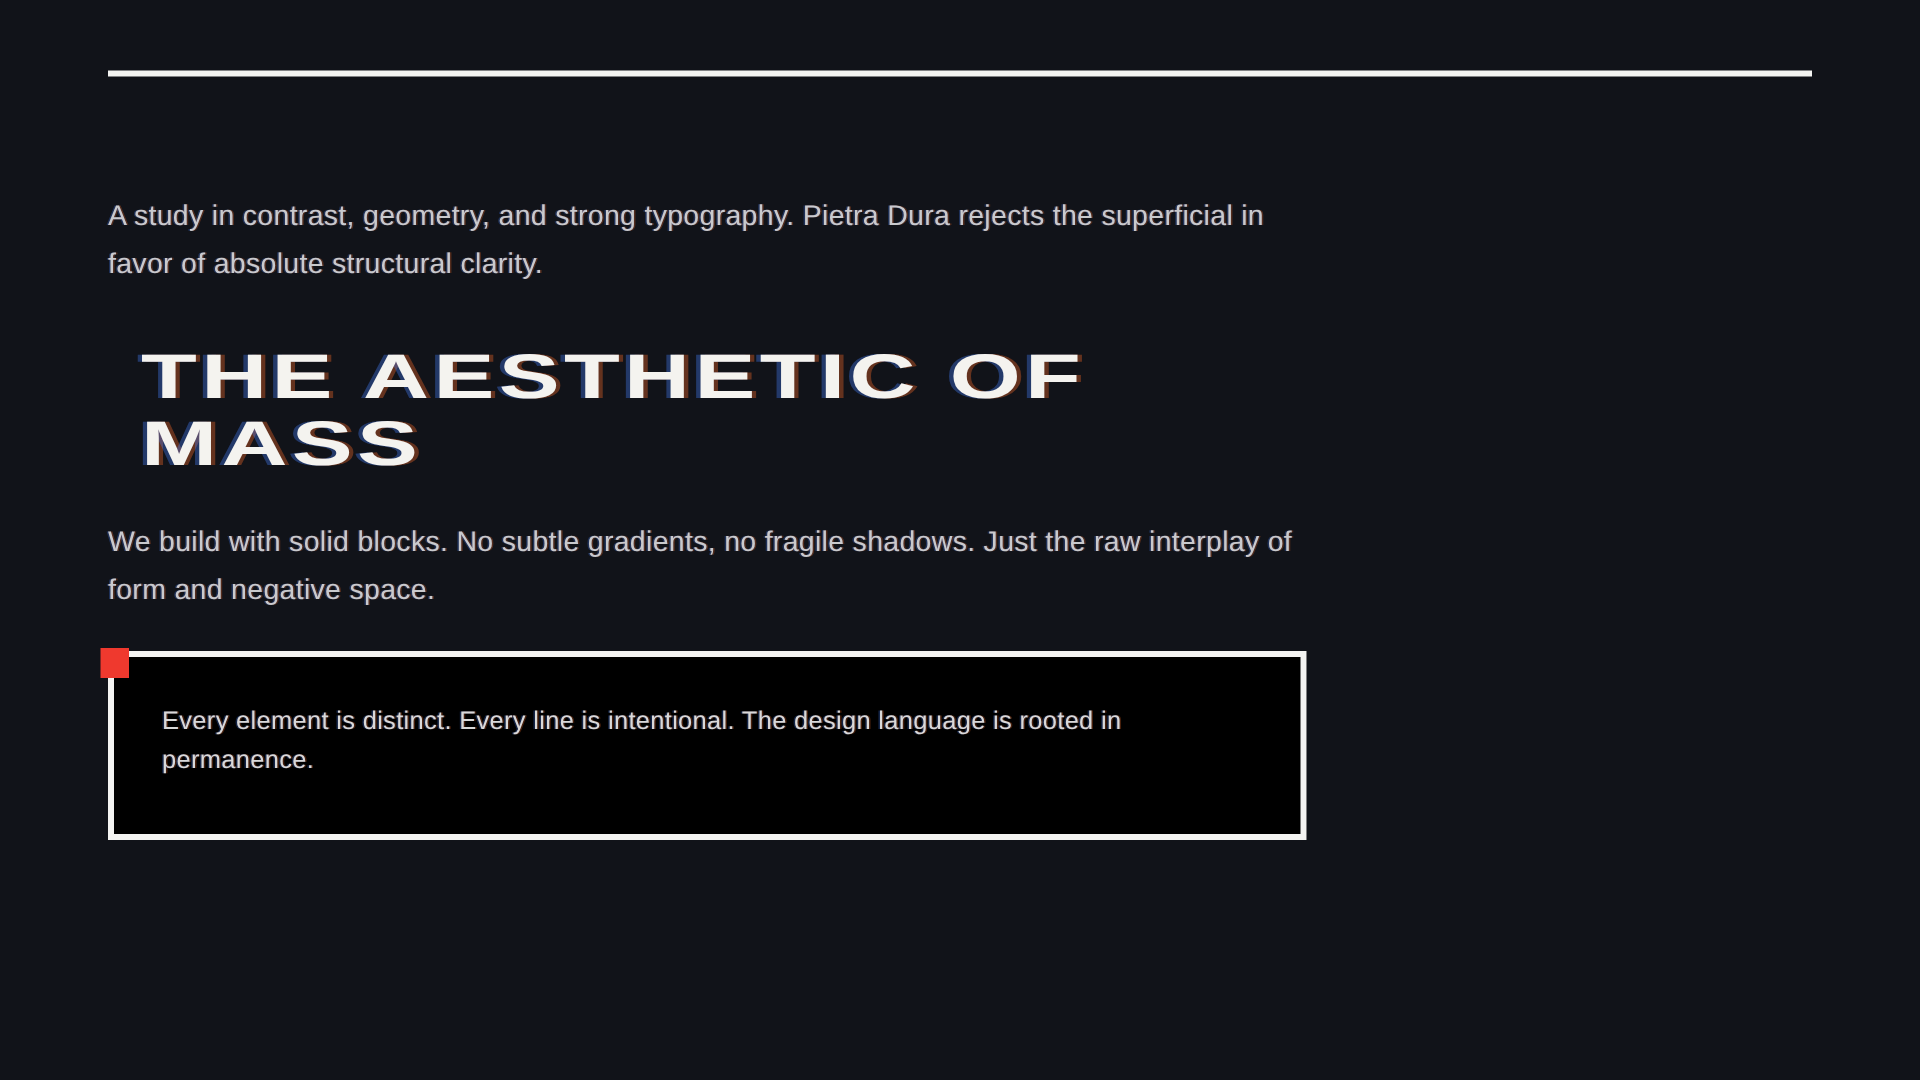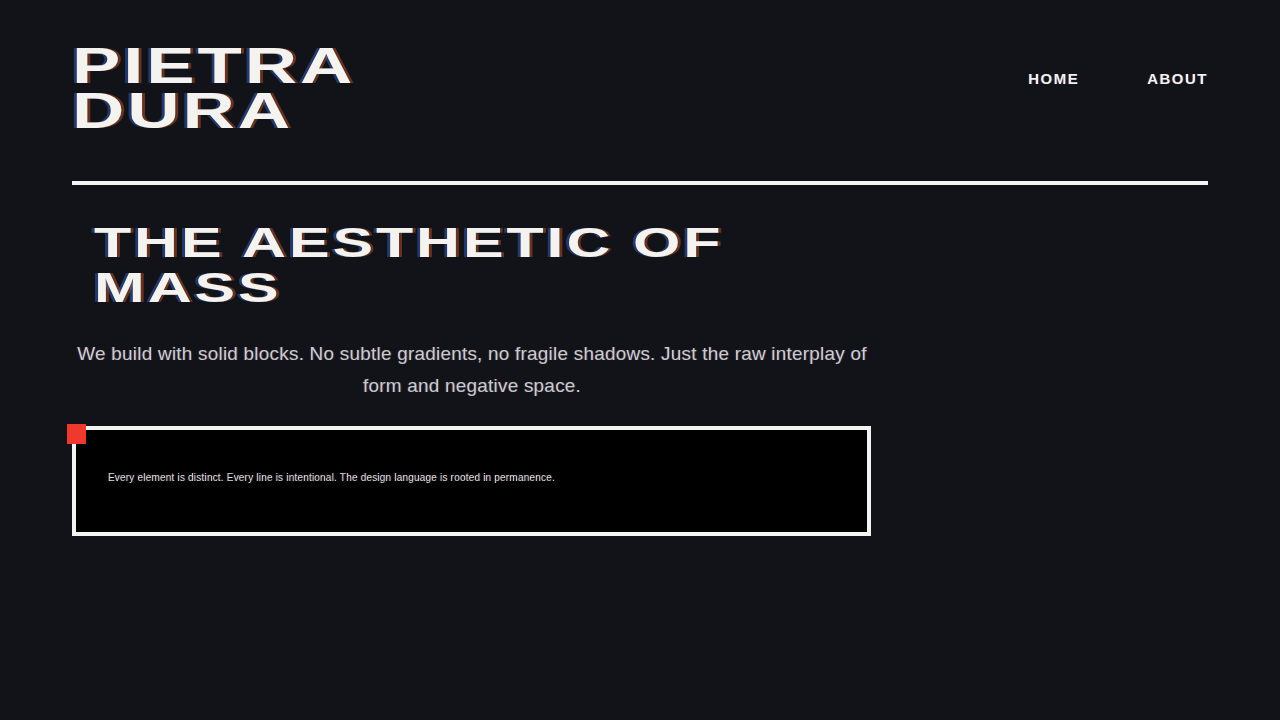--- a/index.html
+++ b/index.html
@@ -57,57 +57,50 @@
     margin:0 0 0 14px;width:470px;
     font-size:42px;line-height:1.06;font-weight:700;letter-spacing:2px;
     color:var(--text-strong);text-transform:uppercase;
     transform:scaleX(1.45);transform-origin:left top;
   }
 
   .body-copy{
     margin:28px 0 0 0;max-width:800px;
     font-size:19px;line-height:32px;color:var(--text-muted);
     letter-spacing:.2px;
-    text-align:center;
   }
 
   
   .quote-box{
     position:relative;margin-top:24px;width:799px;
     background:var(--panel);
     border:4px solid var(--line);
     padding:30px 36px 36px 32px;
   }
   .quote-marker{
     position:absolute;left:-9px;top:-6px;width:19px;height:20px;
     background:var(--accent);
   }
   .quote-text{
     margin:0;max-width:640px;
-    font-size:10px;line-height:36px;color:var(--text-quote);
+    font-size:17px;line-height:26px;color:var(--text-quote);
     letter-spacing:.2px;
   }
 </style>
 </head>
 <body>
 
 <div class="container">
 
-  <header class="header">
-    <div class="logo chroma">PIETRA DURA</div>
-    <nav class="nav">
-      <a class="chroma-soft">HOME</a>
-      <a class="chroma-soft">ABOUT</a>
-    </nav>
-  </header>
 
   <hr class="rule">
 
   <main>
 
+    <p class="lead chroma-soft">A study in contrast, geometry, and strong typography. Pietra Dura rejects the superficial in favor of absolute structural clarity.</p>
 
     <div class="heading-row">
       <div class="heading-bar"></div>
       <h2 class="section-title chroma">THE AESTHETIC OF MASS</h2>
     </div>
 
     <p class="body-copy chroma-soft">We build with solid blocks. No subtle gradients, no fragile shadows. Just the raw interplay of form and negative space.</p>
 
     <div class="quote-box">
       <div class="quote-marker"></div>

